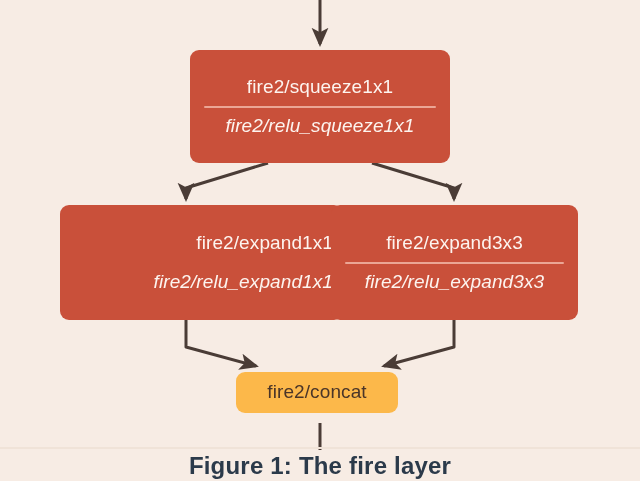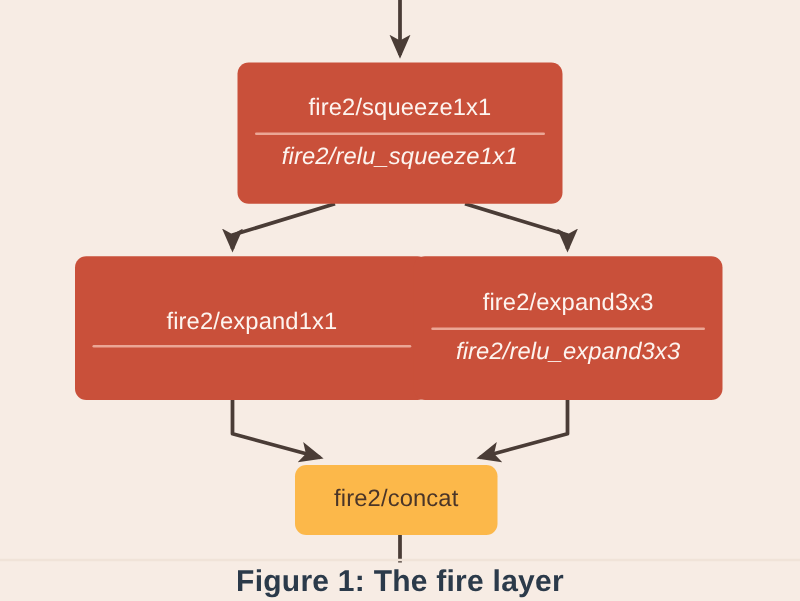--- a/index.html
+++ b/index.html
@@ -112,31 +112,32 @@
 
     <path d="M320,423 L320,450" fill="none" stroke="#4a3c36" stroke-width="3"></path>
   </svg>
 
   <div class="node node-conv" style="left:190px; top:50px; width:260px; height:113px;">
     <div class="node-line top-line">fire2/squeeze1x1</div>
     <div class="node-divider"></div>
     <div class="node-line bottom-line">fire2/relu_squeeze1x1</div>
   </div>
 
-  <div class="node node-conv" style="left:60px; top:205px; width:283px; height:115px;">
+  <div class="node node-conv" style="left:60px; top:205px; width:283px; height:115px;align-items:flex-end;">
     <div class="node-line top-line">fire2/expand1x1</div>
     <div class="node-divider"></div>
+    <div class="node-line bottom-line">fire2/relu_expand1x1</div>
   </div>
 
   <div class="node node-conv" style="left:331px; top:205px; width:247px; height:115px;">
     <div class="node-line top-line">fire2/expand3x3</div>
     <div class="node-divider"></div>
     <div class="node-line bottom-line">fire2/relu_expand3x3</div>
   </div>
 
-  <div class="node node-concat" style="left:236px; top:372px; width:162px; height:56px;">
+  <div class="node node-concat" style="left:236px; top:372px; width:162px; height:41px;">
     <div class="node-line">fire2/concat</div>
   </div>
 
   <div id="caption-rule"></div>
   <div id="caption">Figure 1: The fire layer</div>
 
 </div>
 
 </body></html>

